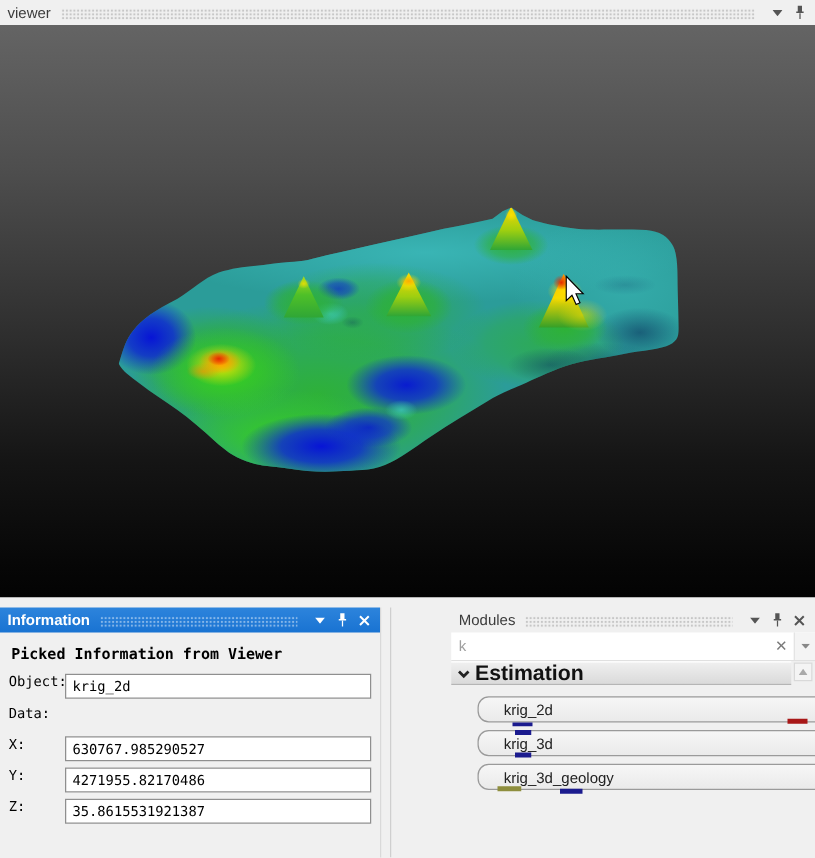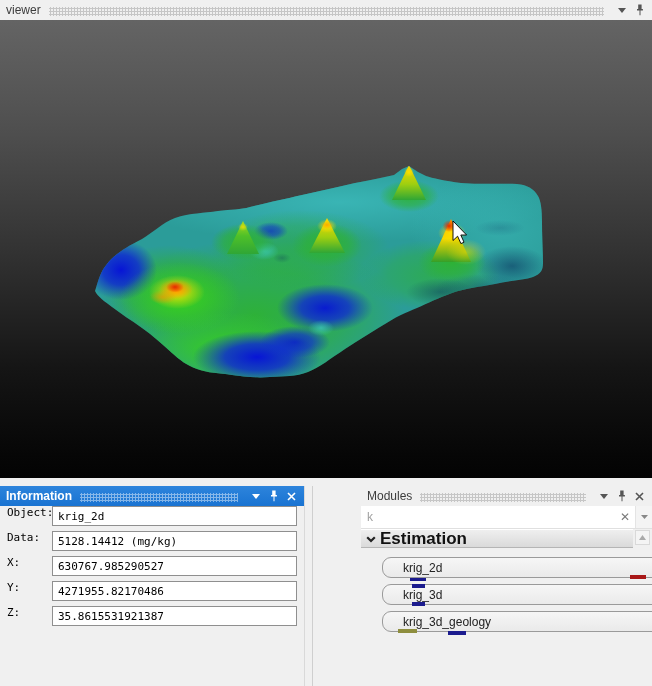--- a/index.html
+++ b/index.html
@@ -224,28 +224,28 @@
           <path d="M3.2 0.5h3.4v4.6h1.3v1.3H2V5.1h1.2ZM4.5 6.6h1v4.6h-1Z" fill="#fff"></path>
         </svg>
     </span>
     <span class="tb-icon">
       <svg width="9" height="9" viewBox="0 0 9 9">
           <path d="M1 1l7 7M8 1L1 8" stroke="#fff" stroke-width="1.6"></path>
         </svg>
     </span>
   </div>
 
+  <div class="info-head">Picked Information from Viewer</div>
 
   <div class="info-row">
     <span class="flabel">Object:</span>
     <input type="text" value="krig_2d" style="">
   </div>
   <div class="info-row">
     <span class="flabel">Data:</span>
-    <input type="text" value="5128.14412 (mg/kg)" style="">
   </div>
   <div class="info-row">
     <span class="flabel">X:</span>
     <input type="text" value="630767.985290527" style="">
   </div>
   <div class="info-row">
     <span class="flabel">Y:</span>
     <input type="text" value="4271955.82170486" style="">
   </div>
   <div class="info-row">

